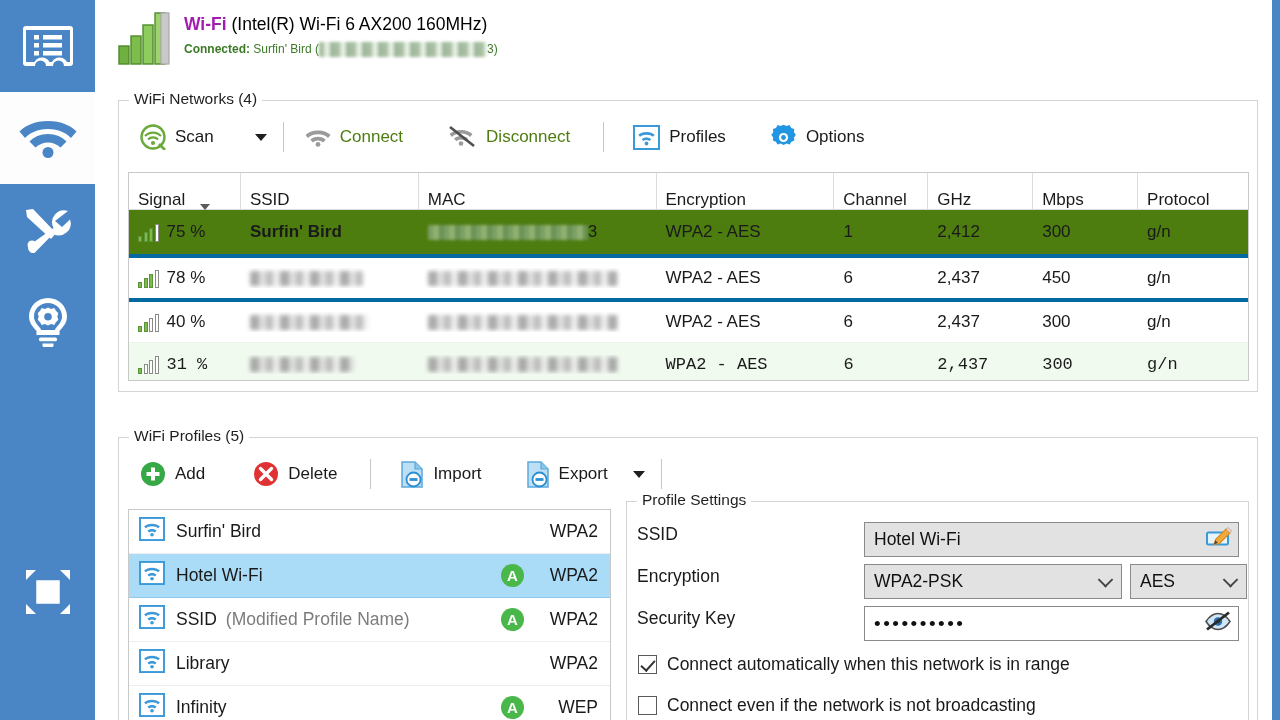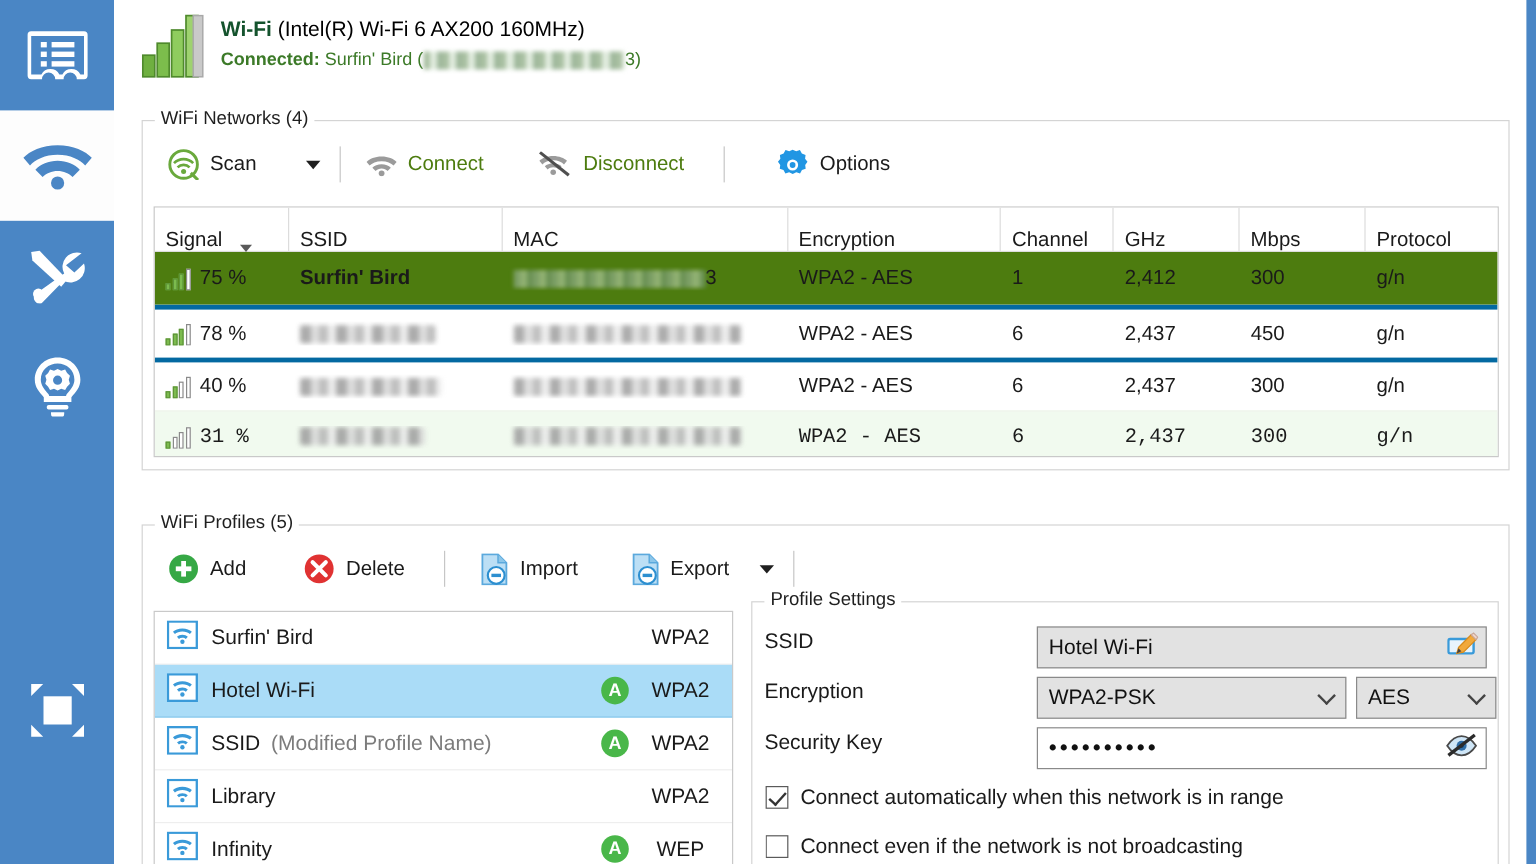--- a/index.html
+++ b/index.html
@@ -35,23 +35,23 @@
 
   
   #header {
     position: absolute; left: 108px; top: 6px;
     width: 1150px; height: 74px;
     display: flex; align-items: flex-start;
   }
   #hdr-icon { margin: 4px 12px 0 10px; }
   #hdr-text { padding-top: 6px; }
   .hdr-line1 { font-size: 17.5px; color: #333; white-space: nowrap; line-height: 25px; }
-  .hdr-line1 b { color: #14532d; font-weight: bold; }
+  .hdr-line1 b { color: #a21caf; font-weight: bold; }
   .hdr-line1 .dev { color: #000000; font-weight: normal; }
-  .hdr-line2 { font-size: 15px; line-height: 25px; white-space: nowrap; }
+  .hdr-line2 { font-size: 12px; line-height: 25px; white-space: nowrap; }
   .hdr-line2 .lbl { color: #3c7a28; font-weight: bold; }
   .hdr-line2 .ssid { color: #3c7a28; font-weight: normal; }
   .hdr-line2 .paren { color: #3c7a28; }
   .blurmac {
     display: inline-block; vertical-align: middle;
     height: 15px; border-radius: 1px;
     background: repeating-linear-gradient(90deg,
       rgba(140,170,130,.75) 0px, rgba(140,170,130,.75) 5px,
       rgba(200,220,195,.55) 5px, rgba(200,220,195,.55) 11px,
       rgba(120,155,115,.7) 11px, rgba(120,155,115,.7) 16px);
@@ -158,21 +158,21 @@
   .pf-name { margin-left: 11px; white-space: nowrap; }
   .pf-modified { color: #7c7c7c; margin-left: 9px; }
   .pf-spacer { flex: 1; }
   .pf-auto {
     width: 23px; height: 23px; border-radius: 50%;
     background: #49b749; color: #fff; font-size: 15px; font-weight: bold;
     display: flex; align-items: center; justify-content: center;
     margin-right: 12px; flex: 0 0 auto;
   }
   .pf-auto.none { background: transparent; }
-  .pf-sec { width: 62px; text-align: center; }
+  .pf-sec { width: 62px; text-align: right; }
 
   
   #psettings {
     position: absolute; left: 507px; top: 63px;
     width: 623px; height: 220px;
     border: 1px solid #d4d4d4;
   }
   #psettings .fset-legend { background: #ffffff; }
   .frow { position: absolute; display: flex; align-items: center; }
   .flabel { font-size: 17.5px; color: #1a1a1a; }
@@ -333,20 +333,31 @@
             <path d="M14 10 C11 10 8.6 11.1 7 12.6 L9.4 15.2 C10.5 14.1 12.2 13.4 14 13.4 C15.8 13.4 17.5 14.1 18.6 15.2 L21 12.6 C19.4 11.1 17 10 14 10 Z" fill="#9b9b9b"></path>
             <circle cx="14" cy="17.5" r="2.3" fill="#9b9b9b"></circle>
             <path d="M3 1 L27 20" stroke="#4f4f4f" stroke-width="2.6"></path>
           </svg>
         </span>
         <span>Disconnect</span>
       </div>
 
       <div class="tsep" style="margin-left:22px"></div>
 
+      <div class="tbtn" style="margin-left:8px">
+        <span>
+          <svg width="27" height="25" viewBox="0 0 27 25">
+            <rect x="1" y="1" width="25" height="23" fill="#fff" stroke="#3a9ad9" stroke-width="2"></rect>
+            <path d="M13.5 7 C10 7 7 8.3 5.3 9.8 L7 11.8 C8.4 10.6 10.8 9.7 13.5 9.7 C16.2 9.7 18.6 10.6 20 11.8 L21.7 9.8 C20 8.3 17 7 13.5 7 Z" fill="#3a9ad9"></path>
+            <path d="M13.5 12.5 C11.6 12.5 9.9 13.2 8.8 14.2 L10.5 16.1 C11.3 15.4 12.3 15 13.5 15 C14.7 15 15.7 15.4 16.5 16.1 L18.2 14.2 C17.1 13.2 15.4 12.5 13.5 12.5 Z" fill="#3a9ad9"></path>
+            <circle cx="13.5" cy="18.5" r="1.9" fill="#3a9ad9"></circle>
+          </svg>
+        </span>
+        <span>Profiles</span>
+      </div>
 
       <div class="tbtn" style="margin-left:22px">
         <span>
           <svg width="27" height="27" viewBox="0 0 27 27">
             <path d="M13.5 0.8 l3 1.3 l3.1 -1 l1.6 2.9 l3.1 1.1 l-0.4 3.2 l2 2.5 l-1.9 2.6 l0.4 3.2 l-3.1 1.1 l-1.6 2.9 l-3.1 -1 l-3 1.3 l-3 -1.3 l-3.1 1 l-1.6 -2.9 l-3.1 -1.1 l0.4 -3.2 l-1.9 -2.6 l2 -2.5 l-0.4 -3.2 l3.1 -1.1 l1.6 -2.9 l3.1 1 z" fill="#2196e3"></path>
             <circle cx="13.5" cy="13.5" r="4.6" fill="#ffffff"></circle>
             <circle cx="13.5" cy="13.5" r="2.4" fill="#2196e3"></circle>
           </svg>
         </span>
         <span>Options</span>

